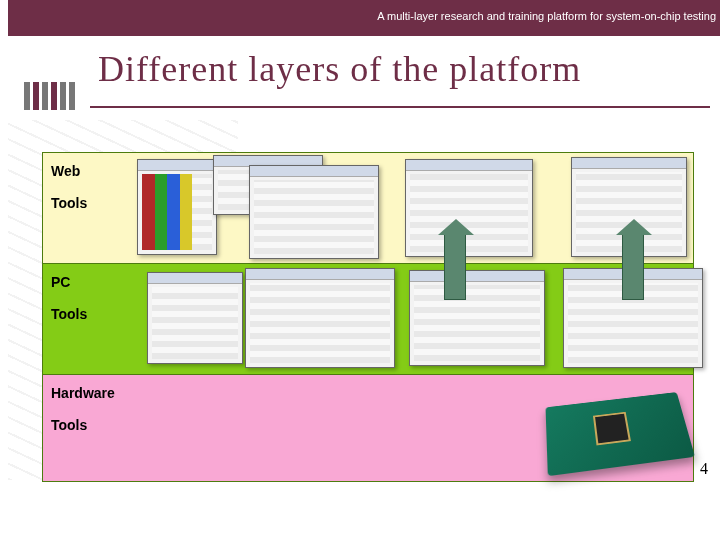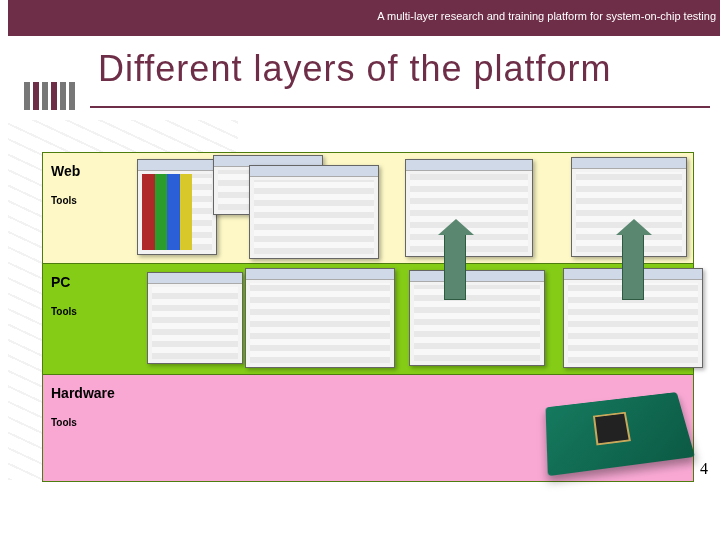--- a/index.html
+++ b/index.html
@@ -1,35 +1,35 @@
 <!DOCTYPE html>
 <html><head>
 <meta charset="utf-8">
 <style>
   * { box-sizing: border-box; margin: 0; padding: 0; }
   html, body { width: 720px; height: 540px; font-family: Verdana, Arial, sans-serif; background: #fff; overflow: hidden; }
   .slide { position: relative; width: 720px; height: 488px; margin-left: 8px; }
   .topbar { position: absolute; top: 0; left: 0; width: 720px; height: 36px; background: #6e2e47; }
   .subtitle { position: absolute; top: 10px; right: 12px; color: #fff; font-size: 11px; }
-  .title { position: absolute; top: 48px; left: 90px; font-family: Liberation Sans, sans-serif; font-size: 36px; color: #6e2e47; letter-spacing: 1px; }
+  .title { position: absolute; top: 48px; left: 90px; font-family: Liberation Serif, serif; font-size: 36px; color: #6e2e47; letter-spacing: 1px; }
   .title-rule { position: absolute; top: 106px; left: 82px; width: 620px; height: 2px; background: #6e2e47; }
   .logo { position: absolute; top: 82px; left: 16px; width: 56px; height: 28px; display: flex; gap: 3px; }
   .logo span { display: block; width: 6px; height: 28px; background: #777; }
   .logo span.hi { background: #6e2e47; }
   .bg-deco { position: absolute; top: 120px; left: 0; width: 230px; height: 360px; opacity: 0.05; background:
       repeating-linear-gradient(25deg, #000 0 2px, transparent 2px 14px); }
 
   .layers { position: absolute; top: 152px; left: 34px; width: 652px; }
   .row { border: 1px solid #4d7c0f; height: 112px; display: flex; }
   .row + .row { margin-top: -1px; }
   .row.web { background: #fdf8c5; }
   .row.pc { background: #84cc16; gap: 12px; }
   .row.hw { background: #f9a8d4; height: 108px; }
   .labelcol { width: 100px; padding: 10px 0 0 8px; font-weight: bold; font-size: 14px; display: flex; flex-direction: column; gap: 16px; }
-  .labelcol .l2 { font-size: 10px; }
+  .labelcol .l2 { font-size: 14px; }
   .thumbs { flex: 1; position: relative; }
 
   .shot { position: absolute; background: #f3f3f3; border: 1px solid #666; box-shadow: 2px 2px 4px rgba(0,0,0,0.3); }
   .shot::before { content: ""; position: absolute; top: 0; left: 0; right: 0; height: 10px; background: #d0d9e8; border-bottom: 1px solid #aaa; }
   .shot .bars { position: absolute; top: 14px; left: 4px; right: 4px; bottom: 4px; background:
       repeating-linear-gradient(0deg, #e8e8e8 0 6px, #f8f8f8 6px 12px); }
   .shot.color .bars { background:
       linear-gradient(90deg, #b02828 0 18%, #2a9d2a 18% 36%, #2a5fd8 36% 54%, #d8c82a 54% 72%, transparent 72% 100%),
       repeating-linear-gradient(0deg, #e8e8e8 0 6px, #f8f8f8 6px 12px); }
 

